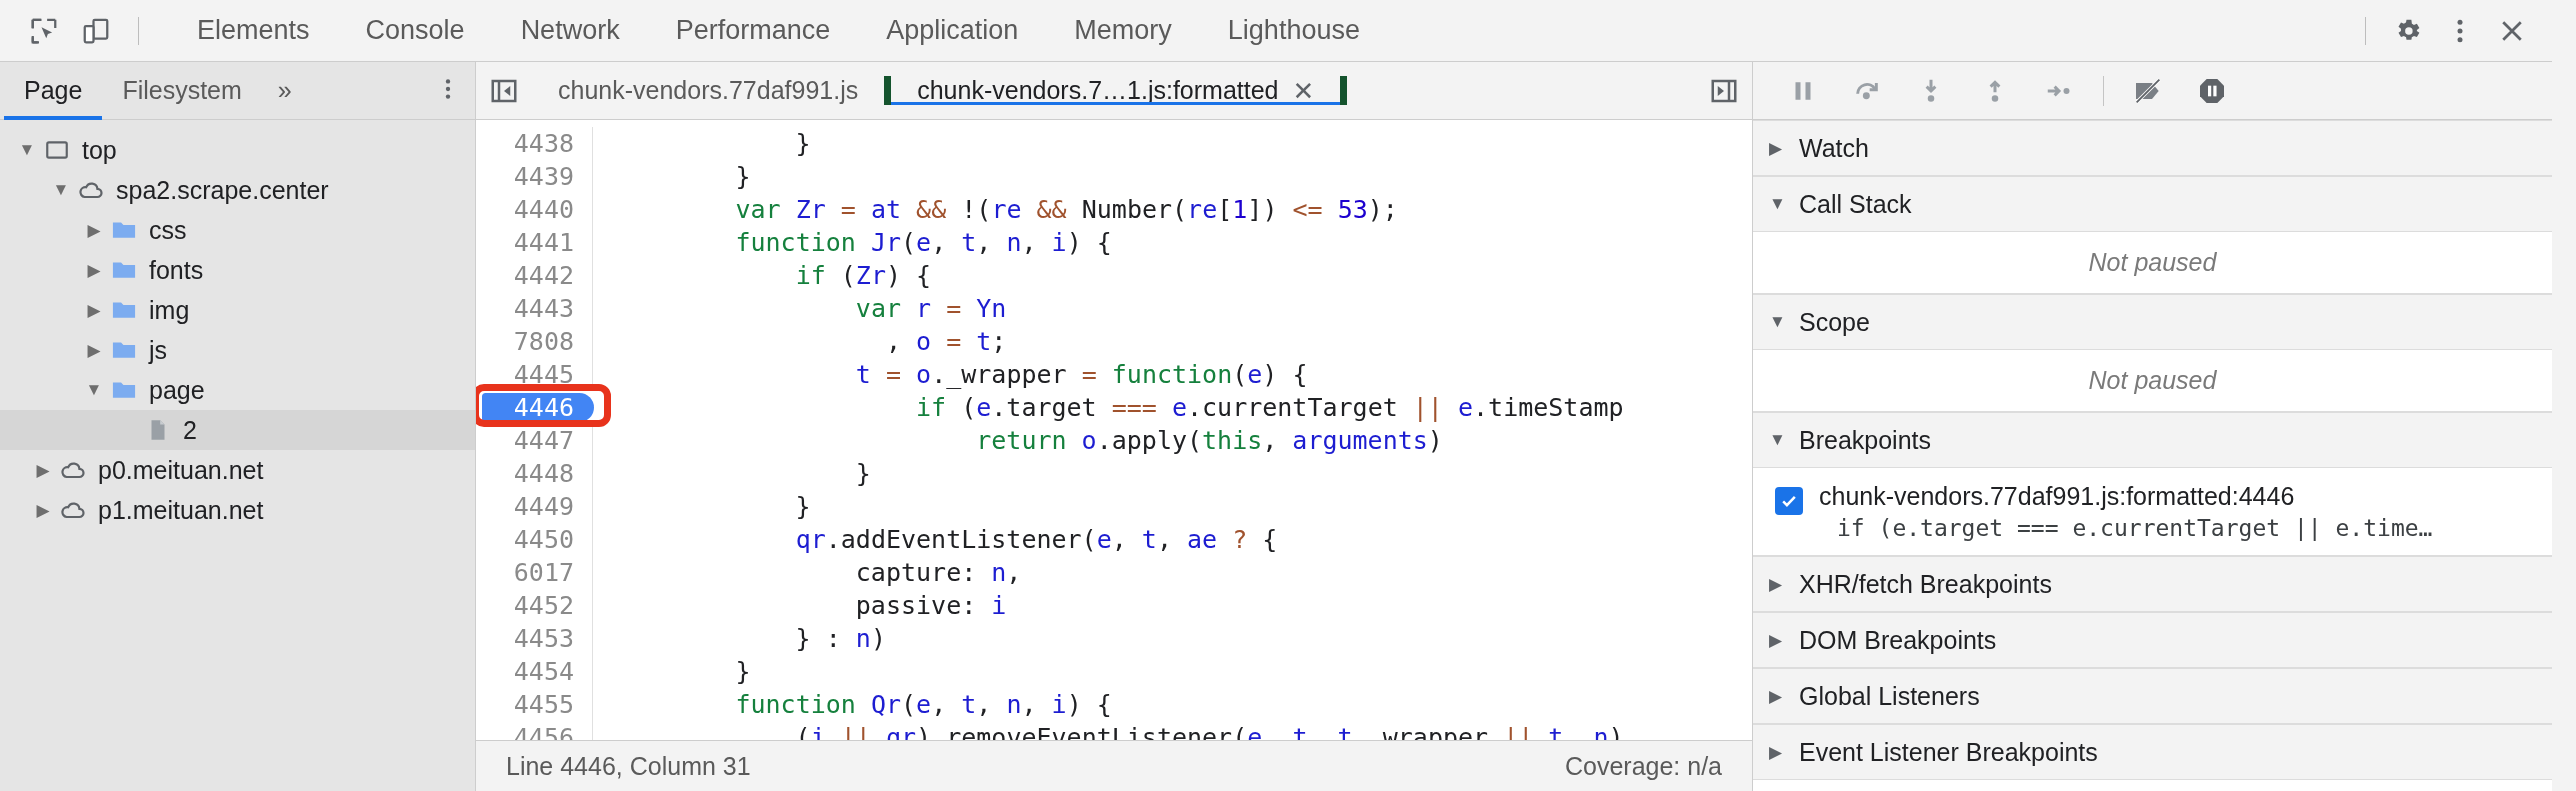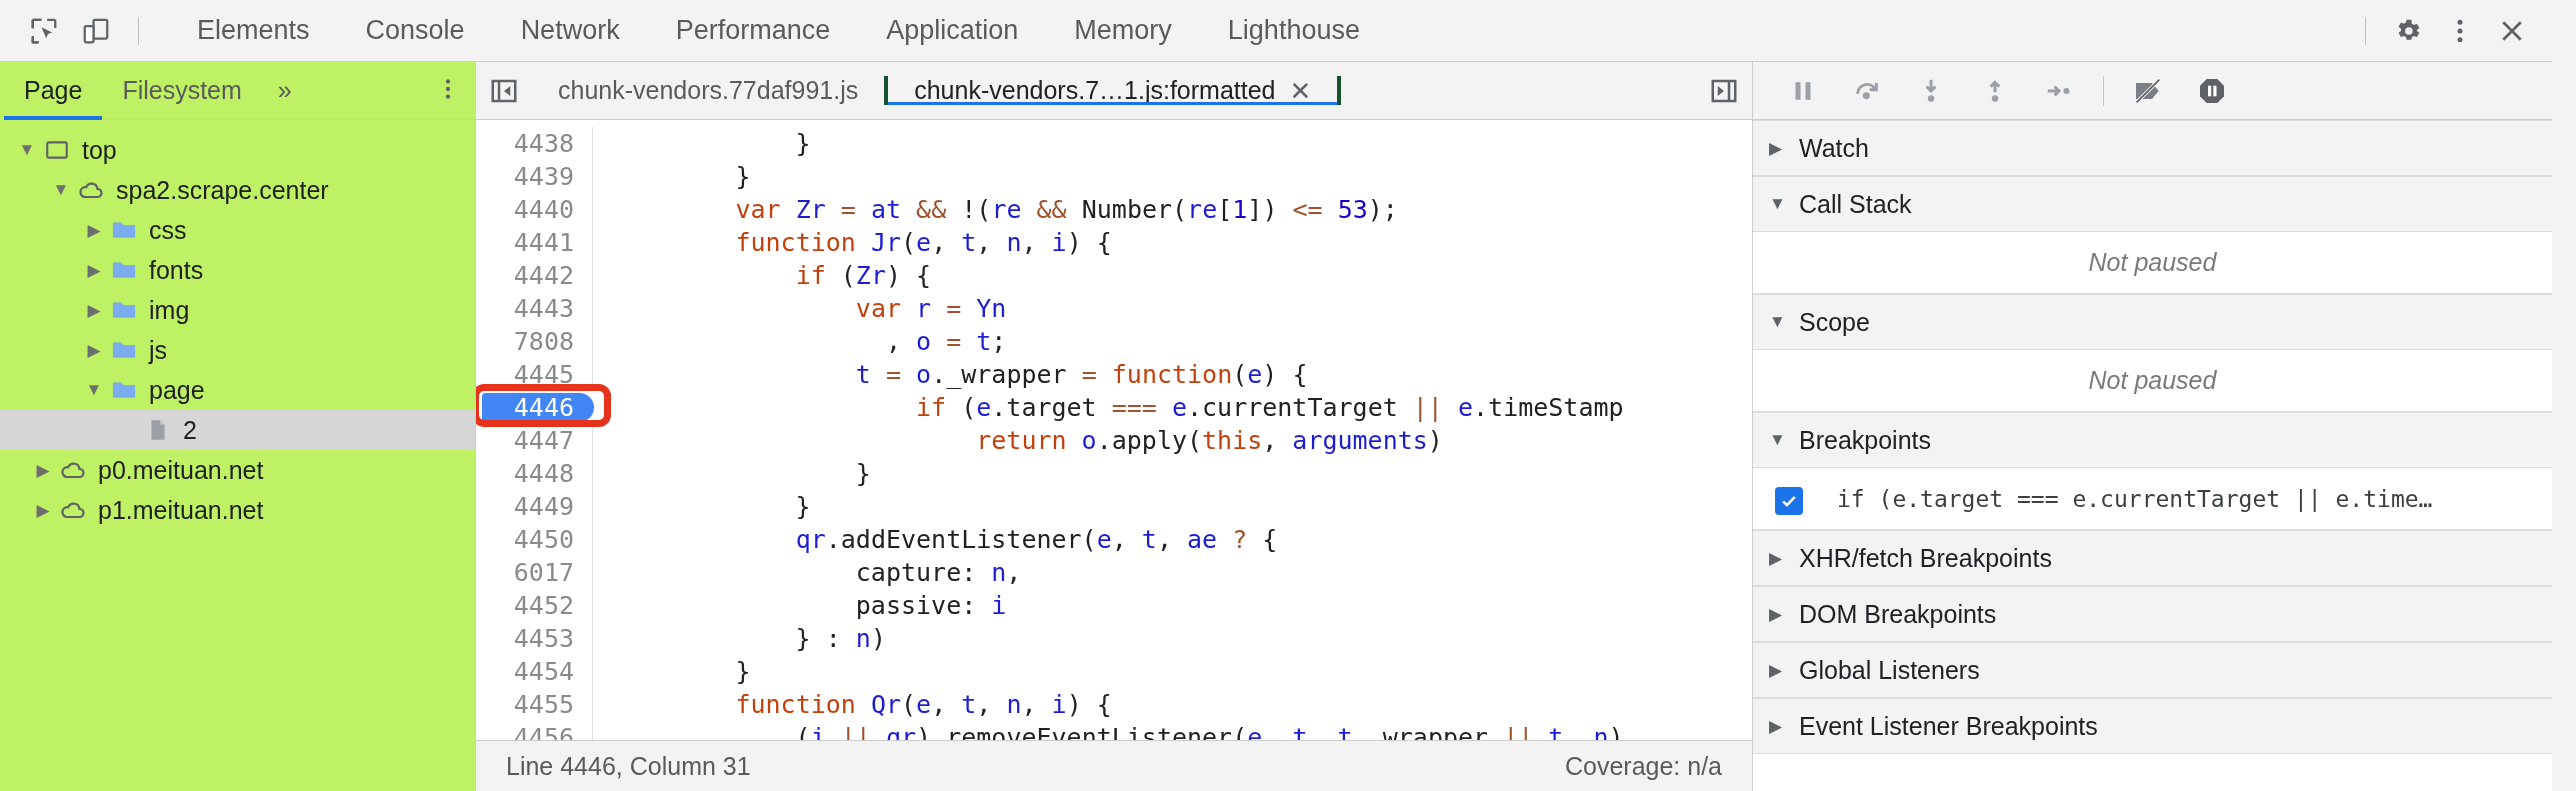--- a/index.html
+++ b/index.html
@@ -41,21 +41,21 @@
     height:4px; background:#1a73e8;
   }
   .tb-right { margin-left:auto; display:flex; align-items:center; }
 
   
   .body-split { flex:1; display:flex; min-height:0; }
 
   
   .navigator {
     width: 476px; min-width:476px;
-    background: #bef264;
+    background: #e5e5e5;
     border-right: 1px solid #cdcdcd;
     display:flex; flex-direction:column;
   }
   .nav-tabbar {
     height: 58px; min-height:58px;
     display:flex; align-items:center;
     border-bottom: 1px solid #cdcdcd;
     padding-left: 4px;
     position: relative;
   }
@@ -96,21 +96,21 @@
     height: 58px; min-height:58px;
     background:#f3f3f3;
     border-bottom:1px solid #cdcdcd;
     display:flex; align-items:center;
   }
   .tab-nav-btn { width:56px; min-width:56px; display:flex; align-items:center; justify-content:center; cursor:pointer; }
   .ed-tabs { flex:1; display:flex; align-items:stretch; overflow:hidden; }
   .ed-tab {
     position:relative; display:flex; align-items:center; gap: 14px;
     padding: 0 26px; font-size: 25px; color:#5a5a5a; cursor:pointer; white-space:nowrap;
-    border-right: 4px solid #14532d;
+    border-right: 7px solid #14532d;
   }
   .ed-tab.active { color:#202124; background:#f3f3f3; }
   .ed-tab.active::after {
     content:''; position:absolute; left:0; right:0; bottom:-1px; height:4px; background:#1a73e8;
   }
   .ed-tab-close { font-size: 26px; color:#5f6368; line-height:1; }
 
   .code-area {
     flex:1; position:relative; overflow:hidden;
     background:#fff;
@@ -131,21 +131,21 @@
   .code-line.bp .gutter { color:#fff; border-right-color:transparent; }
   .bp-badge {
     position:absolute; left: 6px; top: 2px; right: -2px; bottom: 2px;
     background:#4285f4; border-radius: 4px 16px 16px 4px;
     z-index:0;
   }
   .gutter span.ln { position:relative; z-index:1; }
   .code-text { padding-left: 22px; flex:1; min-width:0; overflow:hidden; height:33px; line-height:33px; }
 
   
-  .kw   { color:#c2410c; }
+  .kw   { color:#15803d; }
   .ident{ color:#1d1dd1; }
   .num  { color:#1c00cf; }
   .op   { color:#a0522d; }
   .plain{ color:#202124; }
 
   .red-annot {
     position:absolute;
     border: 7px solid #e8331c;
     border-radius: 12px;
     pointer-events:none;
@@ -536,20 +536,21 @@
           <span>Breakpoints</span>
         </div>
         <div class="bp-list">
           <div class="bp-item">
             <div class="bp-check">
               <svg width="20" height="20" viewBox="0 0 24 24">
                   <path d="M5 12.5l4.5 4.5L19 7" fill="none" stroke="#fff" stroke-width="3"></path>
                 </svg>
             </div>
             <div class="bp-texts">
+              <div class="bp-title">chunk-vendors.77daf991.js:formatted:4446</div>
               <div class="bp-snippet">if (e.target === e.currentTarget || e.time…</div>
             </div>
           </div>
         </div>
 
         <div class="sec-header">
           <div class="sec-arrow">▶</div>
           <span>XHR/fetch Breakpoints</span>
         </div>
 

